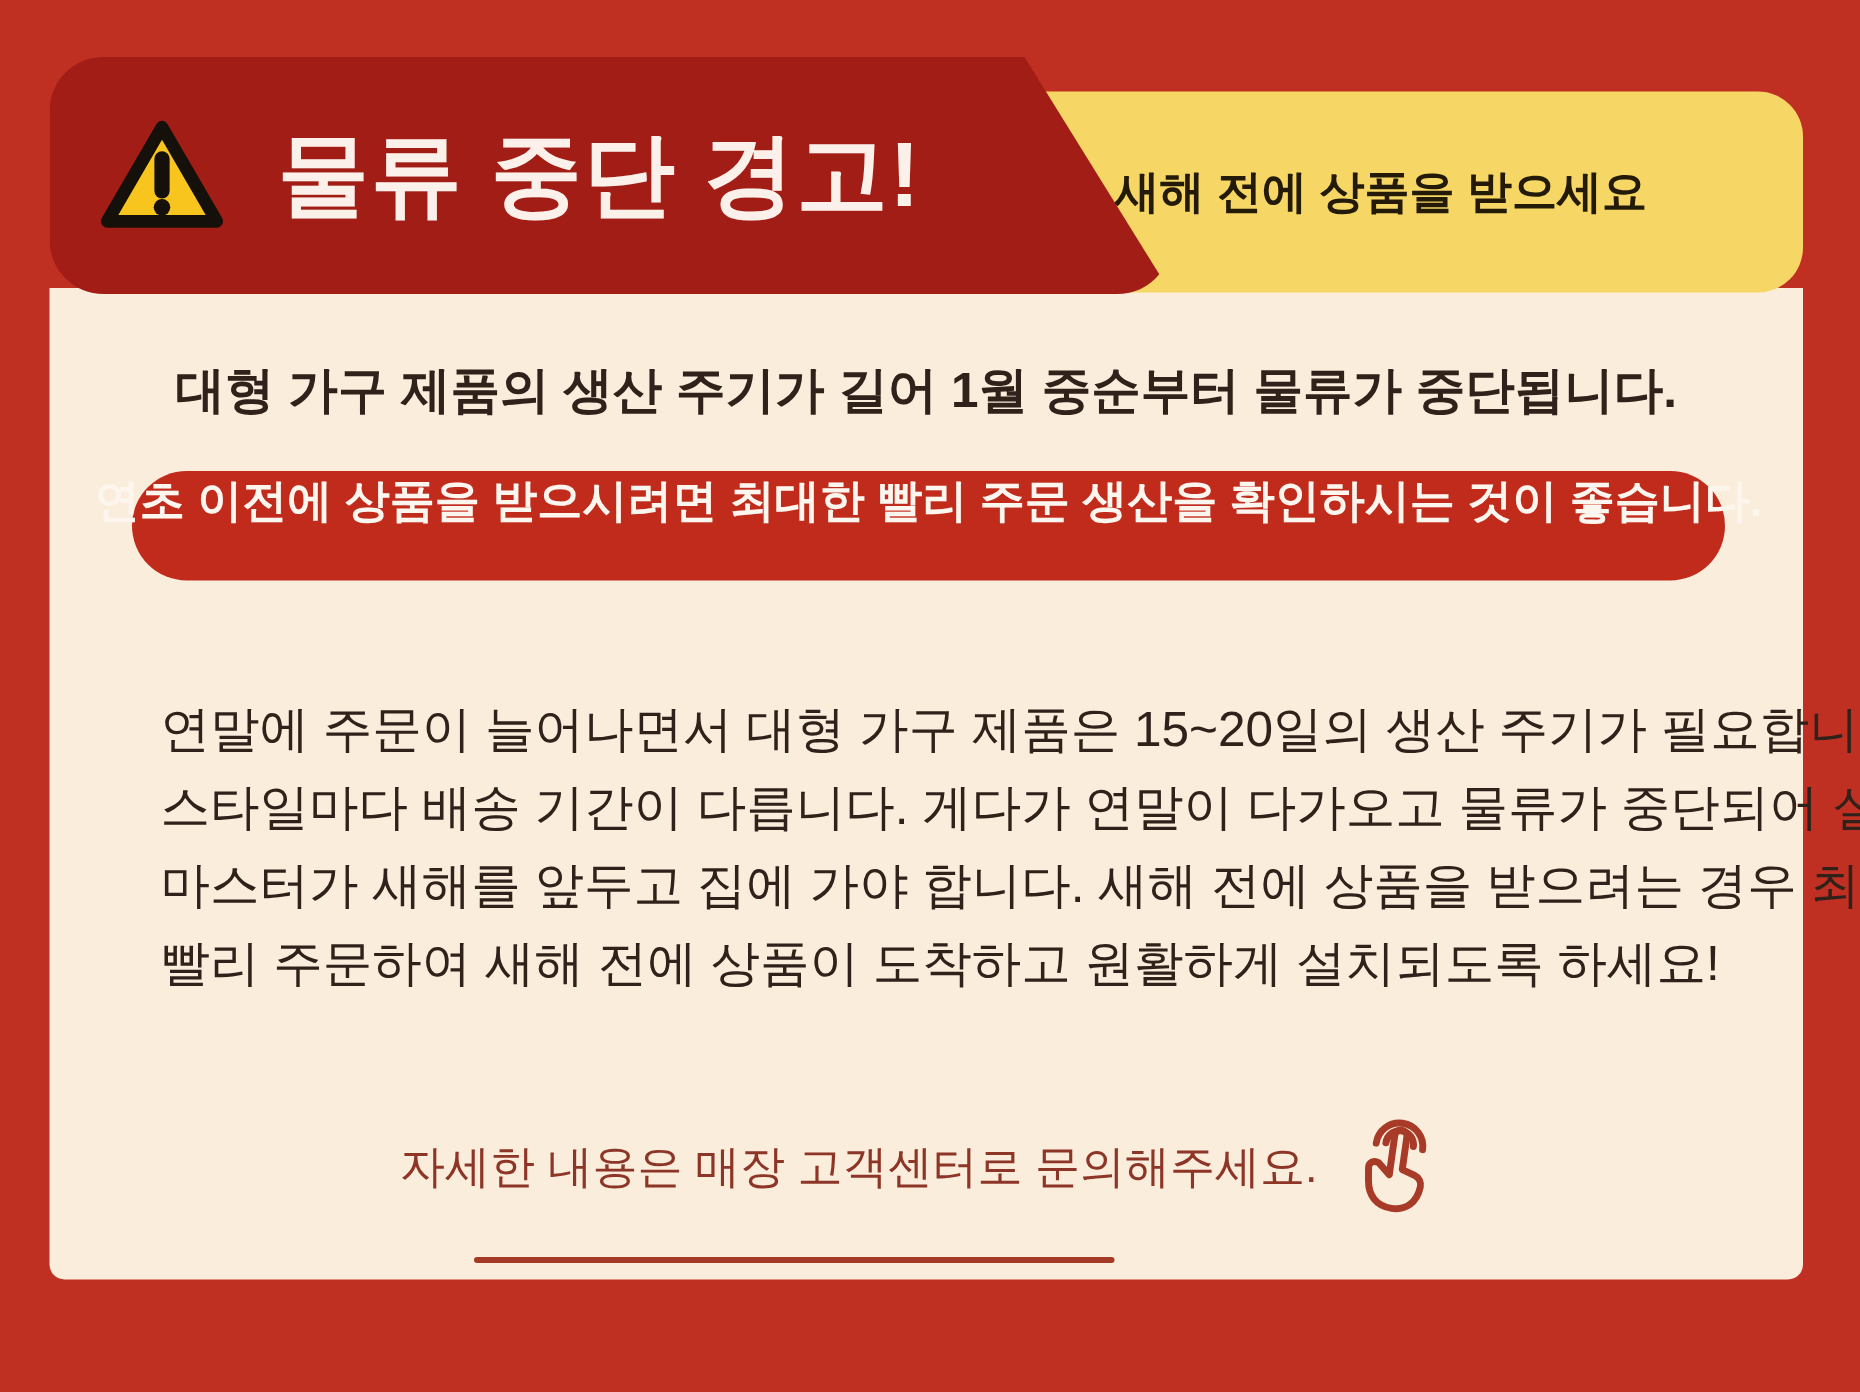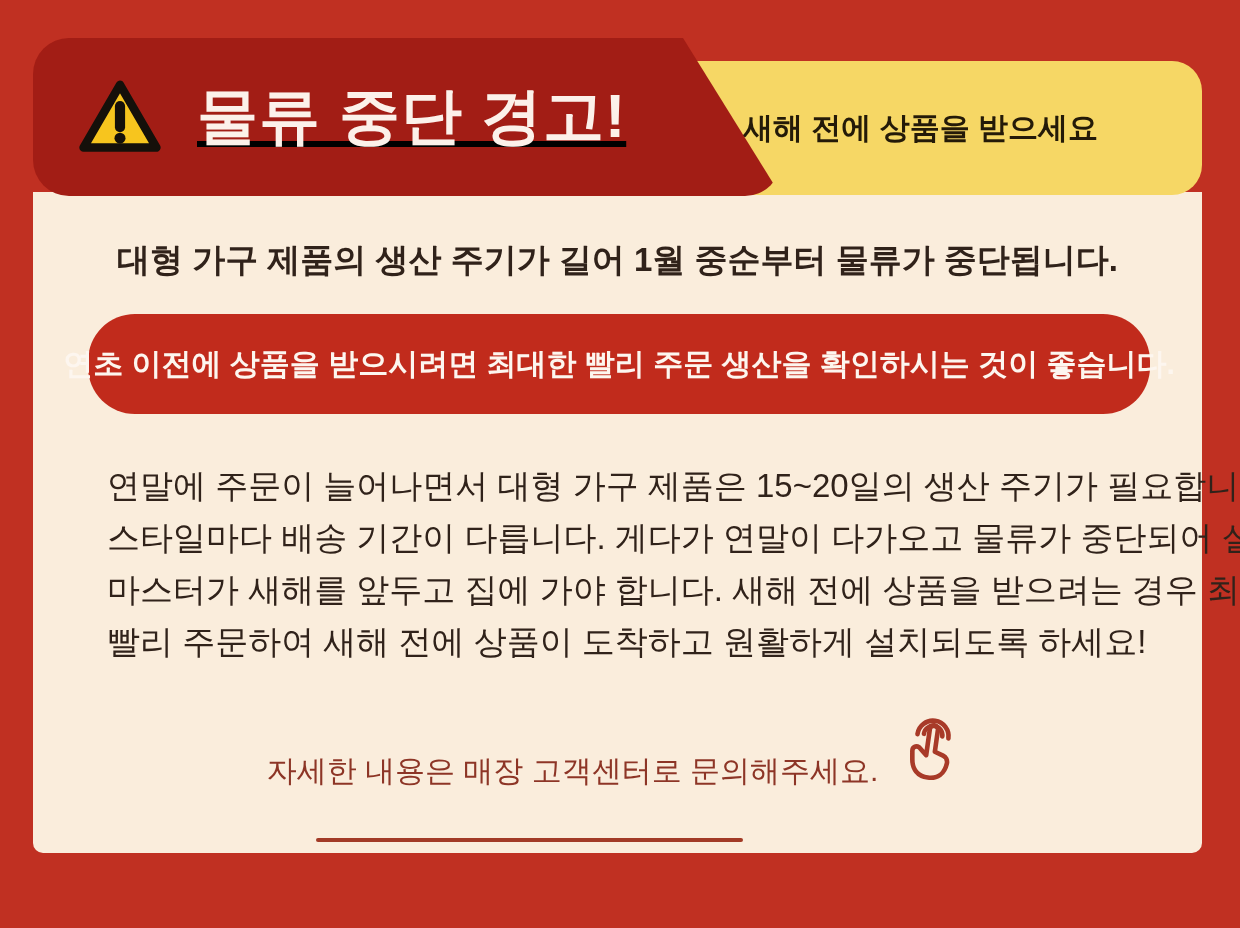--- a/index.html
+++ b/index.html
@@ -29,54 +29,54 @@
     font-size: 30px; font-weight: 600; color: var(--yellow-tab-text, #241a08);
     white-space: nowrap;
   }
   
   .banner {
     position: absolute; left: 33px; top: 38px; width: 748px; height: 158px;
     background: var(--banner-bg, #a21d15);
     border-radius: 36px;
     clip-path: polygon(0 0, 650px 0, 748px 158px, 0 158px);
     display: flex; align-items: center;
-    padding-left: 44px; box-sizing: border-box; gap: 34px; text-decoration: underline;
+    padding-left: 32px; box-sizing: border-box; gap: 34px;
   }
   .warn-icon { width: 86px; height: 78px; flex: 0 0 auto; }
   .banner-title {
     font-size: 61px; font-weight: 800; color: var(--banner-text, #fcf1ea);
     white-space: nowrap; letter-spacing: 1px;
   }
   
   .intro {
     position: absolute; top: 46px; left: 0; width: 100%;
     text-align: center; font-size: 33px; font-weight: 700;
     color: var(--body-text, #30221a); white-space: nowrap;
   }
   
   .pill {
-    position: absolute; top: 122px; left: 55px; right: 52px; height: 100px;
+    position: absolute; top: 122px; left: 55px; right: 52px; height: 73px;
     background: var(--pill-bg, #c02a1b); border-radius: 47px;
-    display: flex; align-items: center; justify-content: center;
+    display: flex; align-items: flex-start; justify-content: center;
   }
   .pill-text {
     font-size: 30px; font-weight: 700; color: var(--pill-text, #fdf6ef);
     white-space: nowrap; padding: 0 20px;
   }
   
   .para {
     position: absolute; top: 268px; left: 74px; right: 36px;
     font-size: 33px; font-weight: 500; line-height: 52px;
     color: var(--body-text, #30221a);
   }
   .para .line { white-space: nowrap; }
   
   .footer-row {
-    position: absolute; top: 516px; left: 0; width: 100%;
-    display: flex; align-items: flex-end; justify-content: center; gap: 16px;
+    position: absolute; top: 544px; left: 0; width: 100%;
+    display: flex; align-items: center; justify-content: center; gap: 16px;
   }
   .contact-text {
     font-size: 30px; font-weight: 500; color: var(--footer-color, #8d3526);
     white-space: nowrap;
   }
   .tap-icon { width: 74px; height: 84px; transform: rotate(8deg); flex: 0 0 auto; }
   
   .footer-underline {
     position: absolute; top: 646px; left: 283px; width: 427px; height: 4px;
     background: var(--accent-line, #a23a26); border-radius: 2px;

